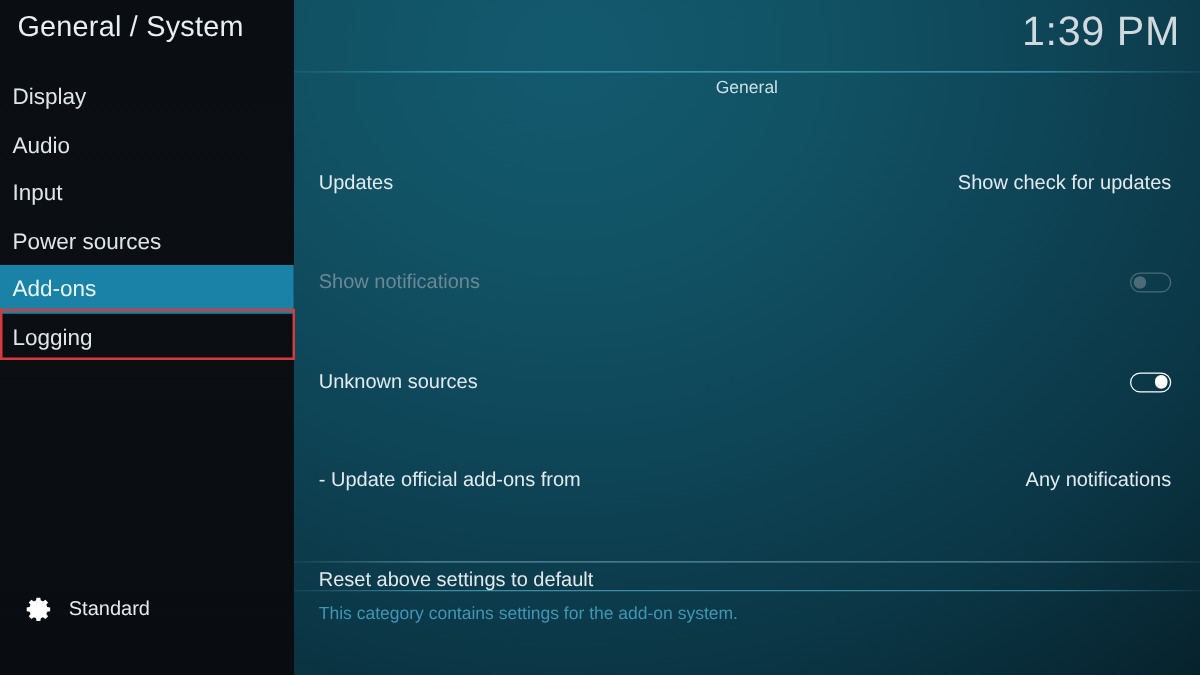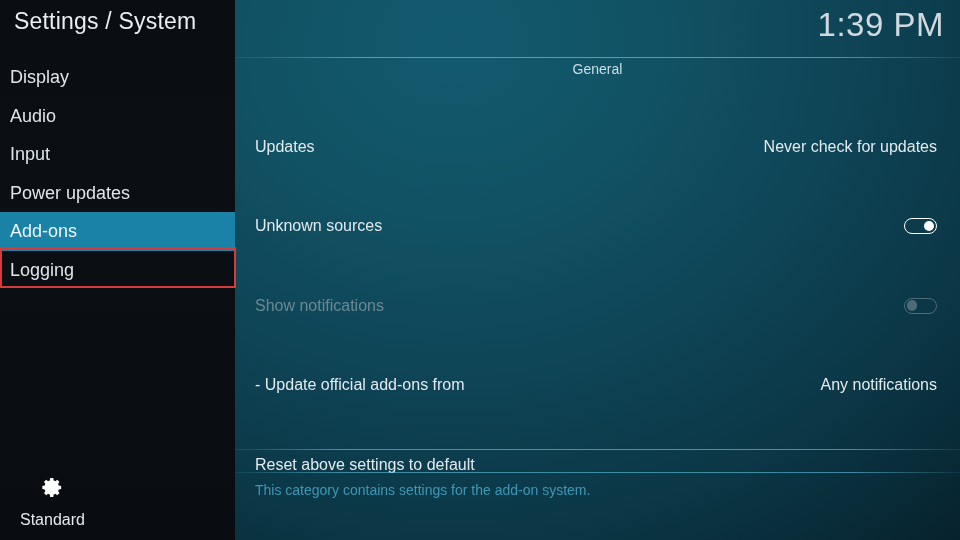--- a/index.html
+++ b/index.html
@@ -74,21 +74,20 @@
   }
 
   
   #skin-level {
     position: absolute;
     left: 20px; top: 476px;
     display: flex;
     align-items: center;
     gap: 12px;
     z-index: 6;
-    flex-direction: column;
   }
 
   .gear-icon { width: 23px; height: 23px; display: block; }
 
   #skin-level-label {
     font-size: 16px;
     color: #e4eaee;
     white-space: nowrap;
   }
 
@@ -236,57 +235,57 @@
 
   <div id="main">
 
     <div id="main-top-rule"></div>
 
     <div id="section-title">General</div>
 
     <div id="settings-list">
         <div class="setting-row">
           <span class="setting-label">Updates</span>
-          <span class="setting-value">Never check for updates</span>
+          <span class="setting-value">Show check for updates</span>
+        </div>
+        <div class="setting-row disabled">
+          <span class="setting-label">Show notifications</span>
+          <span class="toggle off">
+            <span class="knob"></span>
+          </span>
         </div>
         <div class="setting-row">
           <span class="setting-label">Unknown sources</span>
           <span class="toggle on">
             <span class="knob"></span>
           </span>
         </div>
-        <div class="setting-row disabled">
-          <span class="setting-label">Show notifications</span>
-          <span class="toggle off">
-            <span class="knob"></span>
-          </span>
-        </div>
         <div class="setting-row">
           <span class="setting-label">- Update official add-ons from</span>
           <span class="setting-value">Any notifications</span>
         </div>
         <div class="setting-row separated">
           <span class="setting-label">Reset above settings to default</span>
         </div>
       </div>
 
     <div id="footer-rule"></div>
 
     <div id="footer-desc">This category contains settings for the add-on system.</div>
   </div>
 
   <div id="sidebar">
 
-    <div id="header-title">Settings / System</div>
+    <div id="header-title">General / System</div>
 
     <div id="nav-list">
         <div class="nav-item"><span>Display</span></div>
         <div class="nav-item"><span>Audio</span></div>
         <div class="nav-item"><span>Input</span></div>
-        <div class="nav-item"><span>Power updates</span></div>
+        <div class="nav-item"><span>Power sources</span></div>
         <div class="nav-item selected"><span>Add-ons</span></div>
         <div class="nav-item"><span>Logging</span></div>
       </div>
 
     <div id="skin-level">
       <span class="gear-icon-wrap">
         <svg class="gear-icon" viewBox="0 0 24 24" aria-hidden="true">
           <path fill="#ffffff" d="M12 8.2a3.8 3.8 0 1 0 0 7.6 3.8 3.8 0 0 0 0-7.6zm0 6a2.2 2.2 0 1 1 0-4.4 2.2 2.2 0 0 1 0 4.4z"></path>
           <path fill="#ffffff" d="M21 13.6v-3.2l-2.5-.42a6.9 6.9 0 0 0-.72-1.74l1.47-2.06-2.26-2.26-2.06 1.47a6.9 6.9 0 0 0-1.74-.72L12.8 2.2H9.6l-.42 2.47a6.9 6.9 0 0 0-1.74.72L5.38 3.92 3.12 6.18l1.47 2.06a6.9 6.9 0 0 0-.72 1.74L1.4 10.4v3.2l2.47.42c.17.61.41 1.19.72 1.74l-1.47 2.06 2.26 2.26 2.06-1.47c.55.31 1.13.55 1.74.72l.42 2.47h3.2l.42-2.47c.61-.17 1.19-.41 1.74-.72l2.06 1.47 2.26-2.26-1.47-2.06c.31-.55.55-1.13.72-1.74L21 13.6z"></path>
         </svg>

